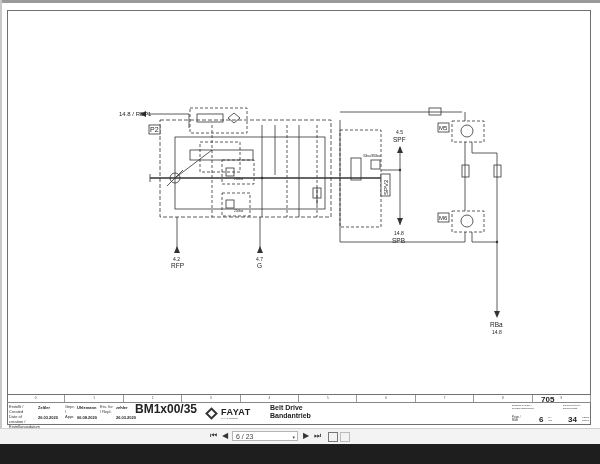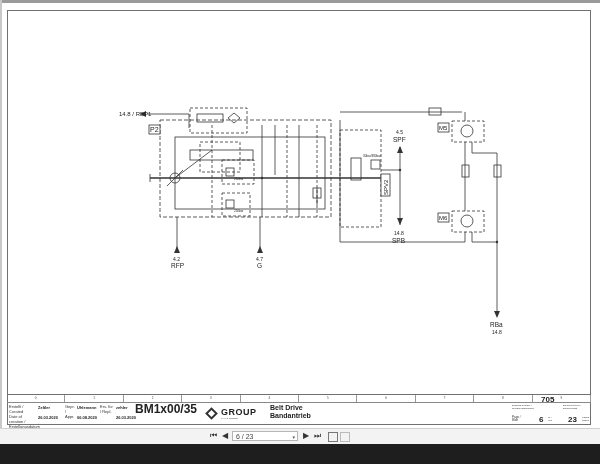--- a/index.html
+++ b/index.html
@@ -155,32 +155,32 @@
     <div class="cell bold" style="left:70px;top:10px;">Uhlemann</div>
     <div class="cell" style="left:93px;top:9px;width:14px;">Ers. für / Repl.</div>
     <div class="cell bold" style="left:109px;top:10px;">zehler</div>
     <div class="cell" style="left:2px;top:19px;width:28px;">Date of creation / Erstellungsdatum</div>
     <div class="cell bold" style="left:31px;top:20px;">26.03.2020</div>
     <div class="cell bold" style="left:70px;top:20px;">06.08.2020</div>
     <div class="cell bold" style="left:109px;top:20px;">26.03.2020</div>
     <div class="cell bold" style="left:128px;top:10px;font-size:12px;line-height:9px;">BM1x00/35</div>
 
     <div style="position:absolute;left:200px;top:14px;width:9px;height:9px;transform:rotate(45deg);border:2px solid #333;box-sizing:border-box;"></div>
-    <div class="cell bold" style="left:214px;top:12px;font-size:9px;line-height:10px;letter-spacing:0.5px;">GROUP</div>
+    <div class="cell bold" style="left:214px;top:12px;font-size:9px;line-height:10px;letter-spacing:0.5px;">FAYAT</div>
     <div class="cell" style="left:214px;top:22px;font-size:2.5px;line-height:3px;">FAYAT GROUP</div>
     <div class="cell bold" style="left:263px;top:9px;font-size:7px;line-height:8px;">Belt Drive</div>
     <div class="cell bold" style="left:263px;top:17px;font-size:7px;line-height:8px;">Bandantrieb</div>
 
     <div class="cell" style="left:505px;top:9px;width:28px;font-size:2.5px;line-height:3px;">Drawing number / Zeichnungsnummer</div>
     <div class="cell bold" style="left:534px;top:0;font-size:8px;line-height:9px;">705</div>
     <div class="cell" style="left:556px;top:9px;width:24px;font-size:2.5px;line-height:3px;">Document type / Dokumentart</div>
     <div class="cell" style="left:505px;top:21px;width:12px;font-size:3px;line-height:3px;">Page / Blatt</div>
     <div class="cell bold" style="left:532px;top:20px;font-size:8px;line-height:9px;">6</div>
     <div class="cell" style="left:541px;top:21px;width:8px;font-size:2.5px;line-height:3px;">of / von</div>
-    <div class="cell bold" style="left:561px;top:20px;font-size:8px;line-height:9px;">23</div>
+    <div class="cell bold" style="left:561px;top:20px;font-size:8px;line-height:9px;">34</div>
     <div class="cell" style="left:575px;top:21px;width:10px;font-size:2.5px;line-height:3px;">Pages / Seiten</div>
   </div>
 </div>
 
 <div class="viewer"></div>
 <div class="toolbar">
   <span class="tbtn" style="left:210px;">⏮</span>
   <span class="tbtn" style="left:222px;">◀</span>
   <div class="pagebox">
     <span>6 / 23</span>

